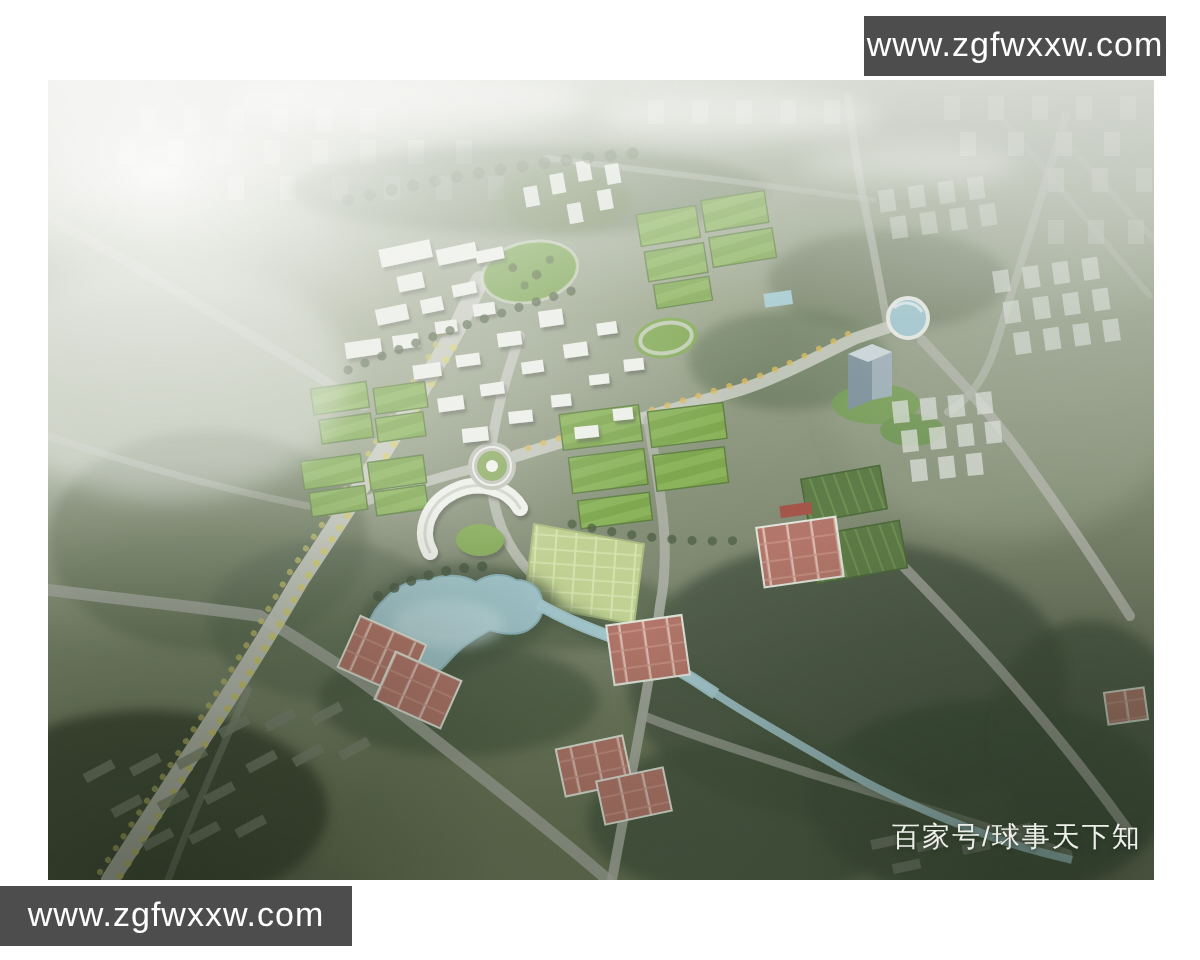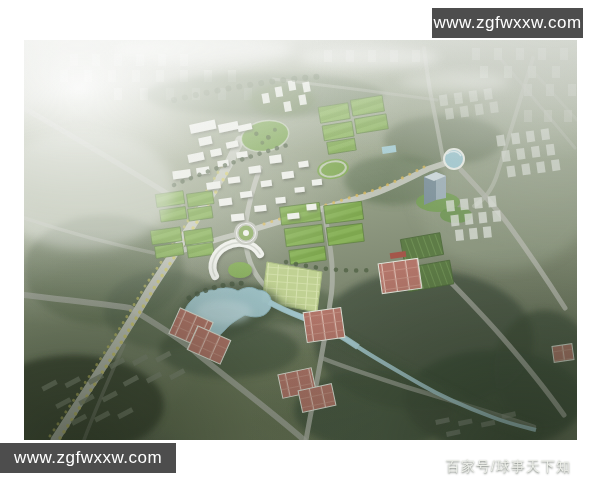--- a/index.html
+++ b/index.html
@@ -5,21 +5,21 @@
   html,body{margin:0;padding:0;}
   body{width:600px;height:480px;background:#ffffff;position:relative;overflow:hidden;
        font-family:"Liberation Sans","DejaVu Sans",sans-serif;}
   .photo{position:absolute;left:24px;top:40px;width:553px;height:400px;overflow:hidden;background:#9aa48d;}
   .photo svg{display:block;width:553px;height:400px;}
   .wm-bar{position:absolute;background:#4d4d4d;color:#ffffff;display:flex;align-items:center;justify-content:center;
           font-size:17px;letter-spacing:.5px;font-weight:400;}
   .wm-top-right{left:432px;top:8px;width:151px;height:30px;}
   .wm-bottom-left{left:0px;top:443px;width:176px;height:30px;}
   .byline{position:absolute;left:446px;top:410px;width:130px;color:#edefe9;font-size:14px;letter-spacing:1px;
-          text-shadow:0 1px 2px rgba(30,40,28,.7);white-space:nowrap;margin-top:48px;}
+          text-shadow:0 1px 2px rgba(30,40,28,.7);white-space:nowrap;}
 </style>
 </head>
 <body>
 
 <div class="photo">
 <svg viewBox="0 0 553 400" xmlns="http://www.w3.org/2000/svg">
   <defs>
     <linearGradient id="gb" x1="0" y1="0" x2="0.25" y2="1">
       <stop offset="0" stop-color="#c2c6bb"></stop>
           <stop offset=".45" stop-color="#9ba58d"></stop>

